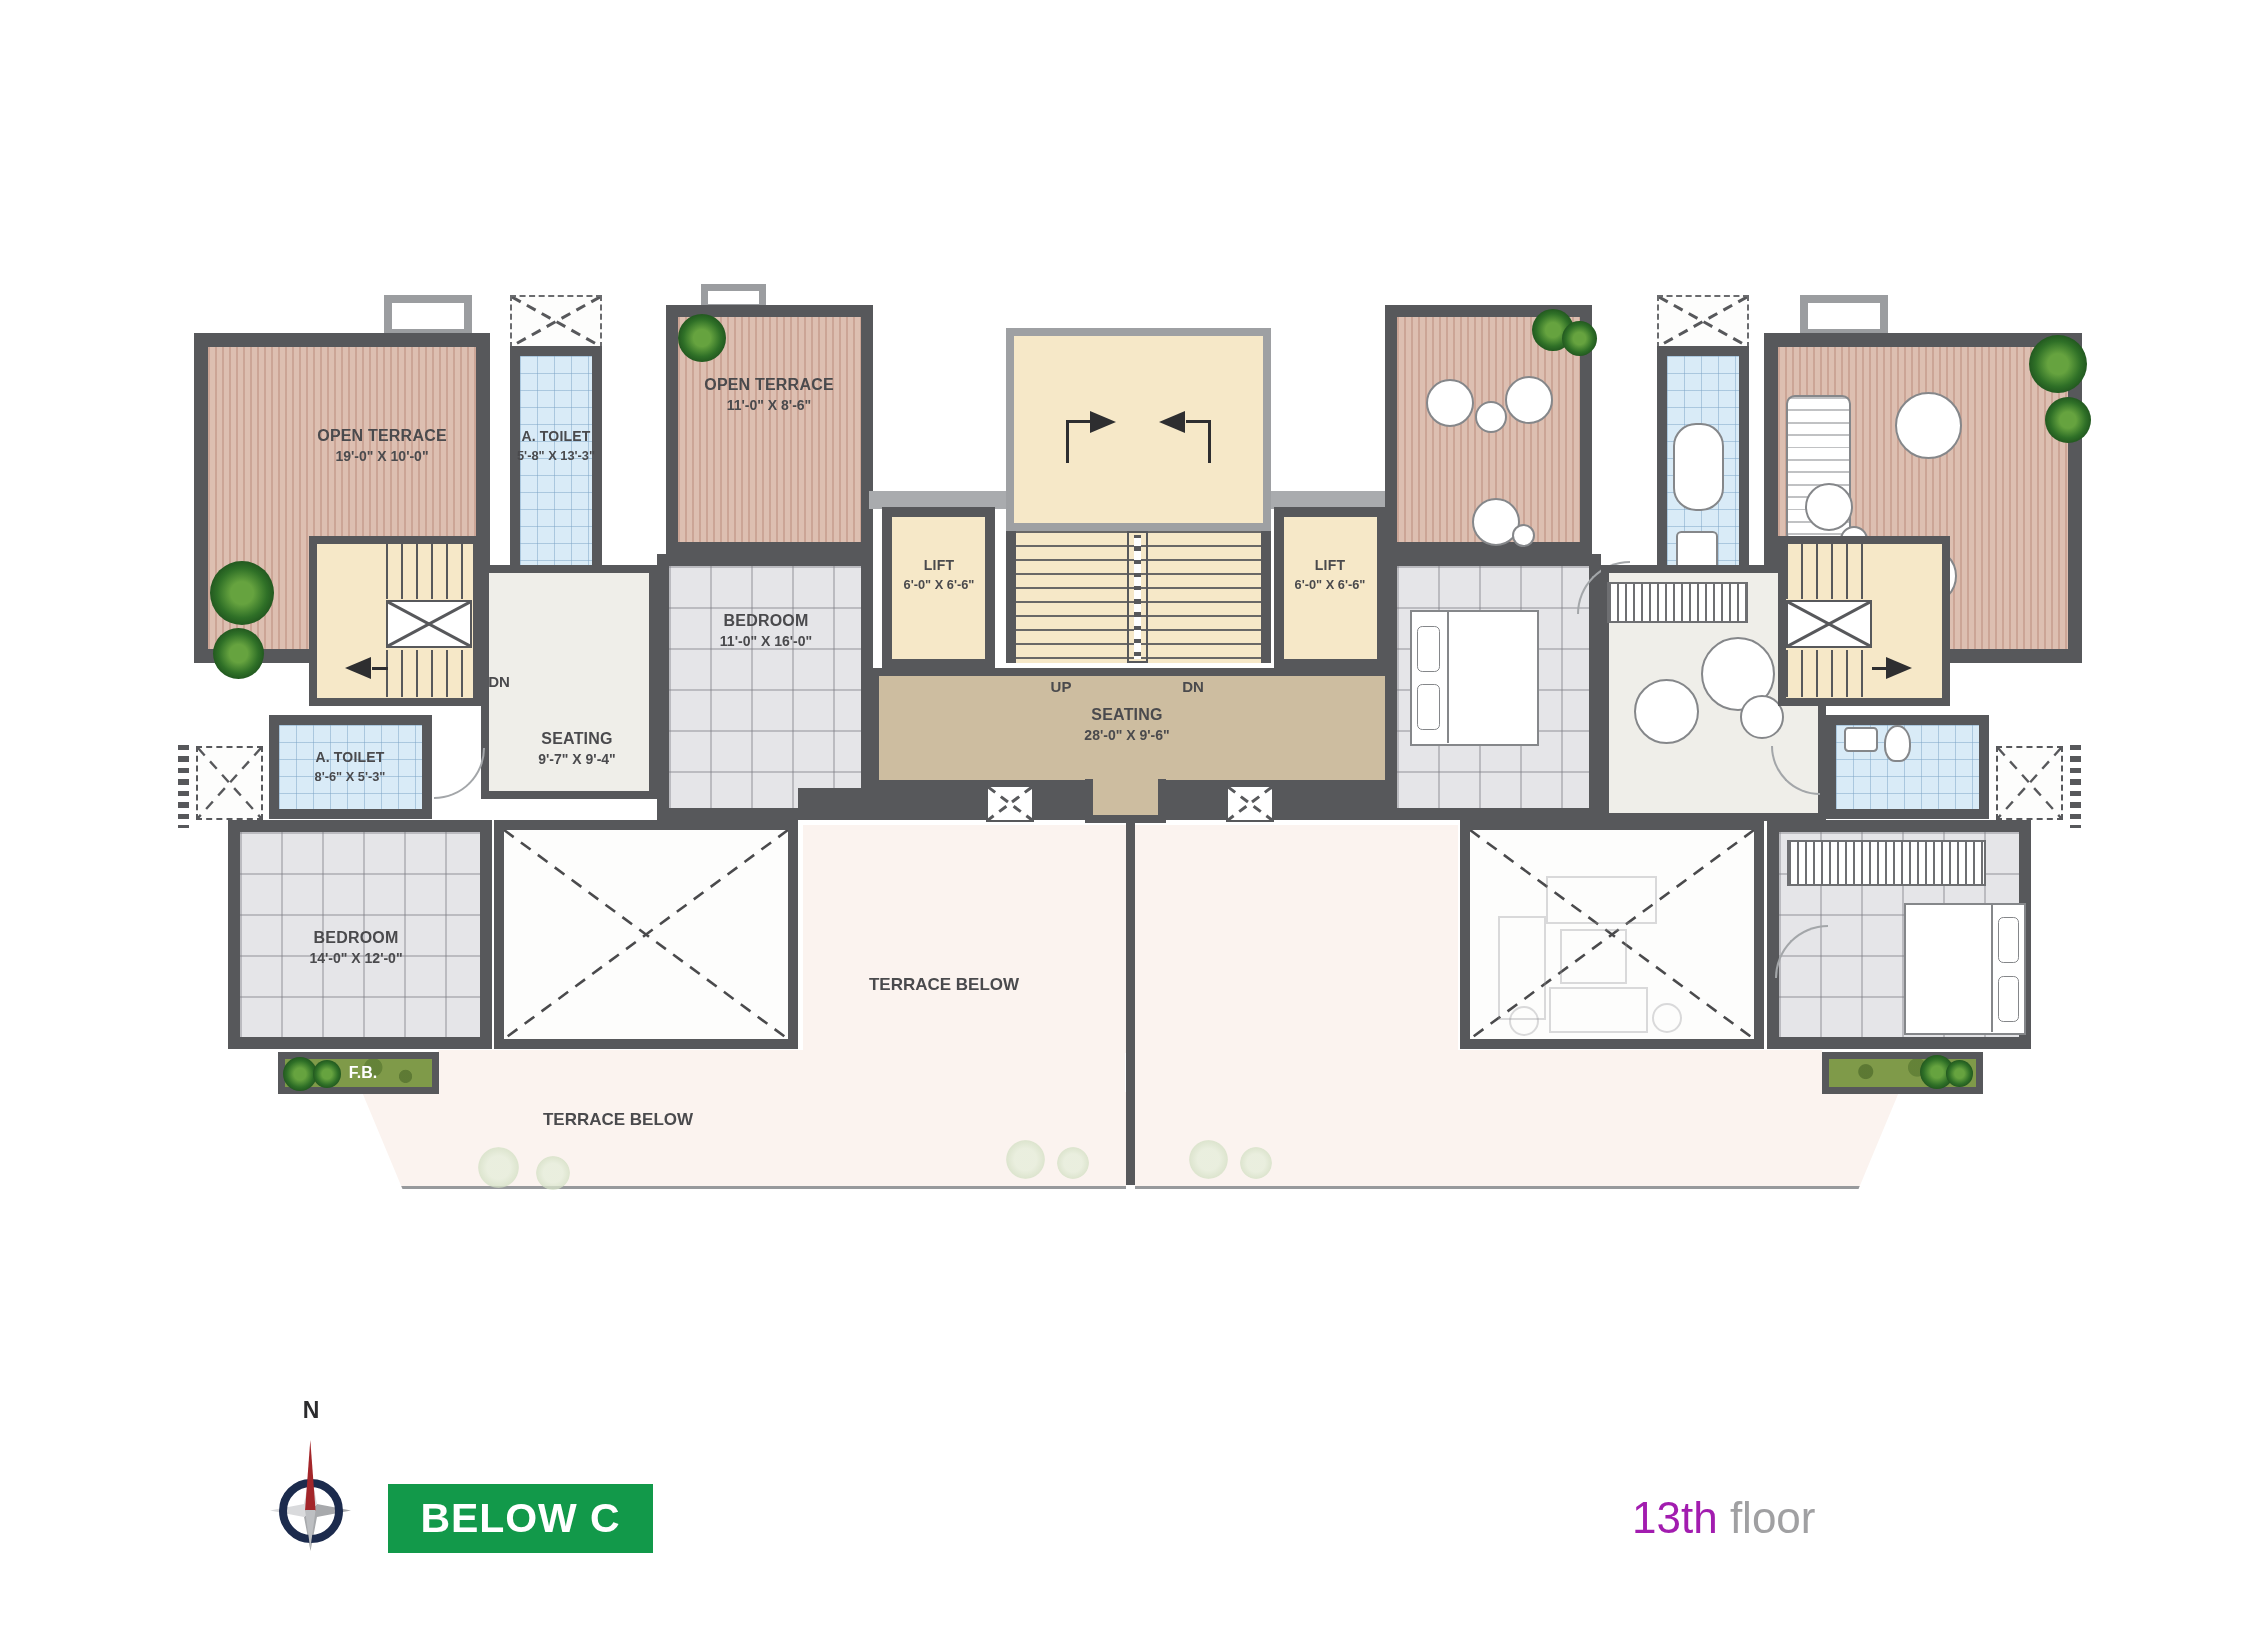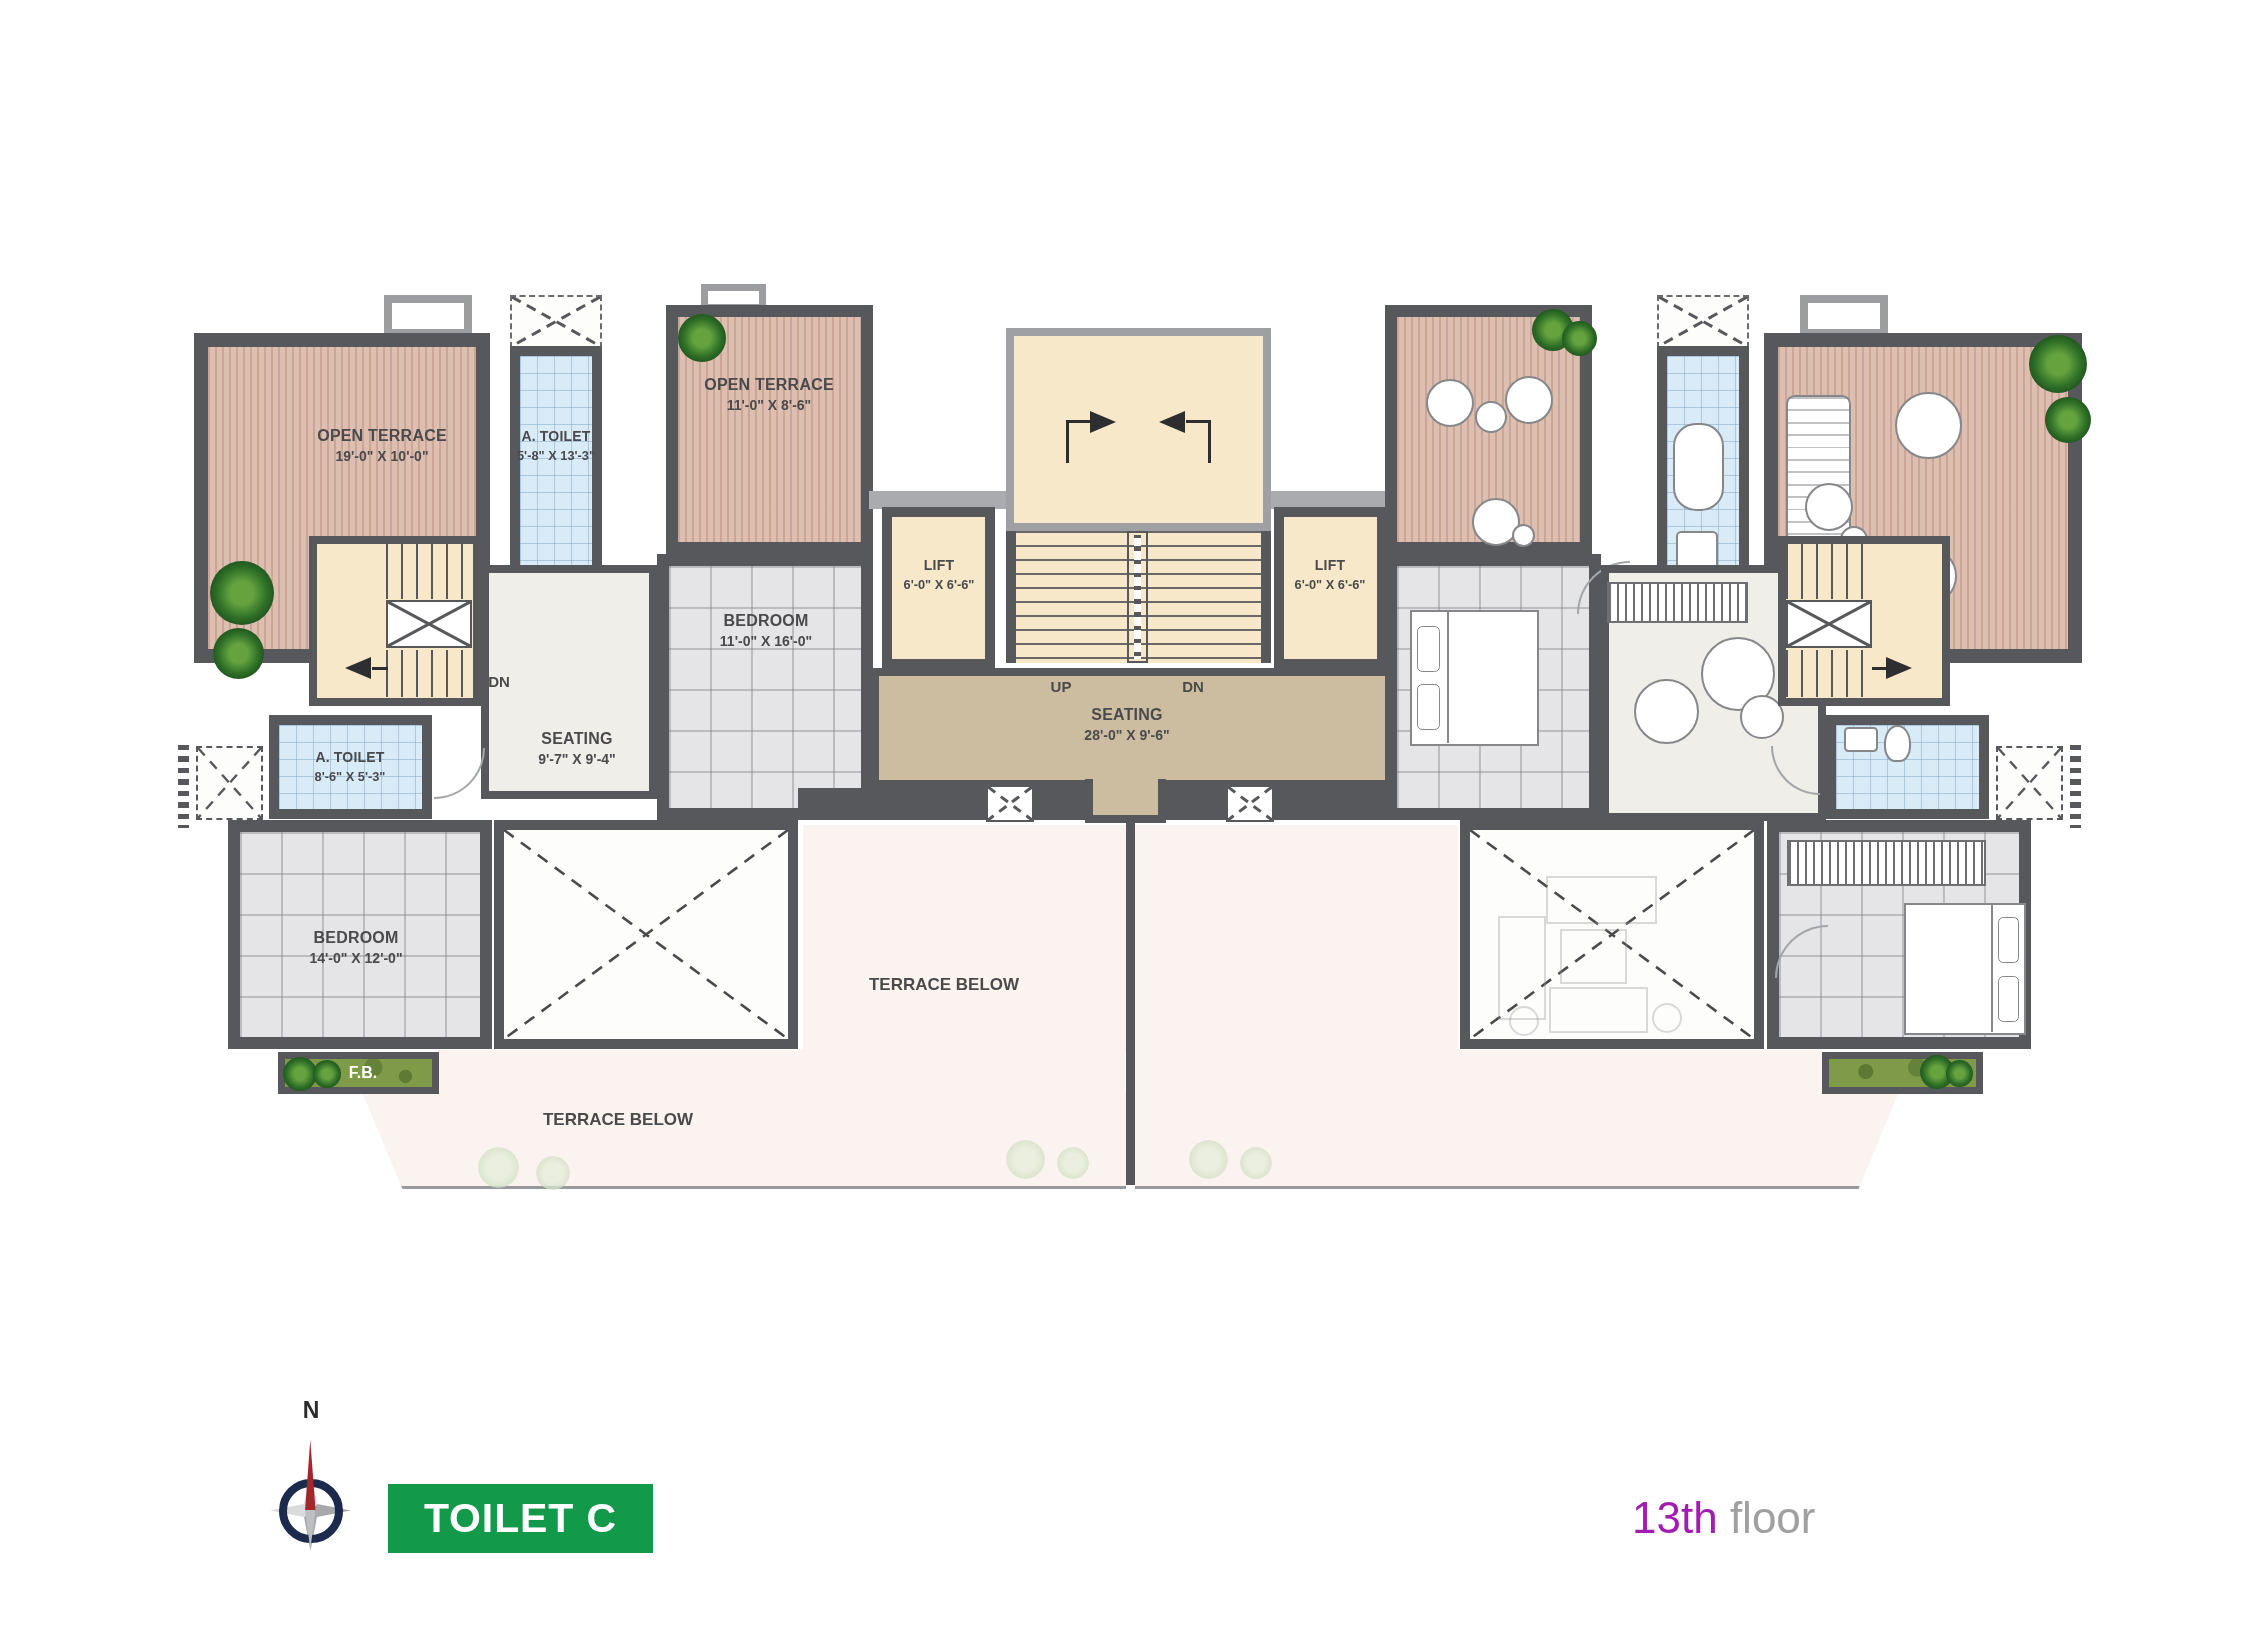--- a/index.html
+++ b/index.html
@@ -326,21 +326,21 @@
     <span>TERRACE BELOW</span>
   </div>
 
   <div class="nlabel"><span>N</span></div>
   <div class="star4"></div>
   <div class="ring"></div>
   <div class="needle"></div>
   <div class="ntail"></div>
 
   <div class="badge">
-    <span>TOILET C</span>
+    <span>BELOW C</span>
   </div>
 
   <div class="floortext">
     <span class="fnum">13th</span>
     <span class="fword">floor</span>
   </div>
 
 </div>
 
 

